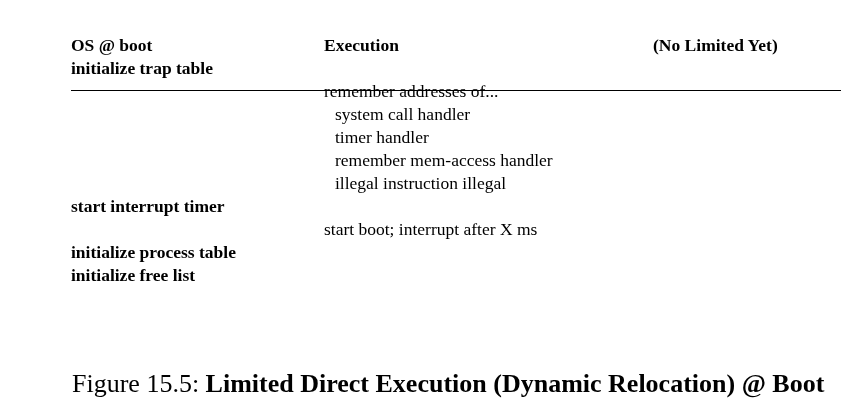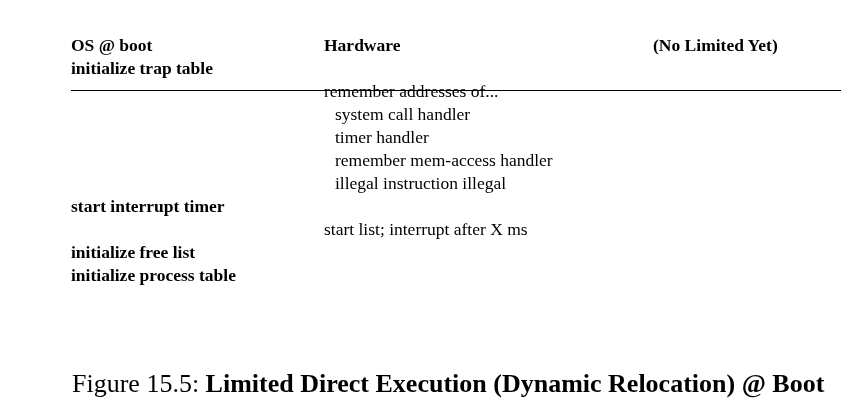--- a/index.html
+++ b/index.html
@@ -83,21 +83,21 @@
 </style>
 </head>
 <body>
 
 <div class="figure">
 
   <div class="trace-table">
 
     <div class="row">
       <span class="col col-os bold">OS @ boot</span>
-      <span class="col col-hw bold">Hardware</span>
+      <span class="col col-hw bold">Execution</span>
       <span class="col col-prog bold">(No Limited Yet)</span>
     </div>
 
 
     <div class="row">
       <span class="col col-os bold">initialize trap table</span>
       <span class="col col-hw"></span>
       <span class="col col-prog"></span>
     </div>
 
@@ -132,32 +132,32 @@
     </div>
 
     <div class="row">
       <span class="col col-os bold">start interrupt timer</span>
       <span class="col col-hw"></span>
       <span class="col col-prog"></span>
     </div>
 
     <div class="row">
       <span class="col col-os bold"></span>
-      <span class="col col-hw">start list; interrupt after X ms</span>
+      <span class="col col-hw">start boot; interrupt after X ms</span>
+      <span class="col col-prog"></span>
+    </div>
+
+    <div class="row">
+      <span class="col col-os bold">initialize process table</span>
+      <span class="col col-hw"></span>
       <span class="col col-prog"></span>
     </div>
 
     <div class="row">
       <span class="col col-os bold">initialize free list</span>
-      <span class="col col-hw"></span>
-      <span class="col col-prog"></span>
-    </div>
-
-    <div class="row">
-      <span class="col col-os bold">initialize process table</span>
       <span class="col col-hw"></span>
       <span class="col col-prog"></span>
     </div>
 
   </div>
 
   <div class="rule"></div>
 
   <div class="caption"><span class="cap-label">Figure 15.5: </span><span class="cap-title">Limited Direct Execution (Dynamic Relocation) @ Boot</span></div>
 

